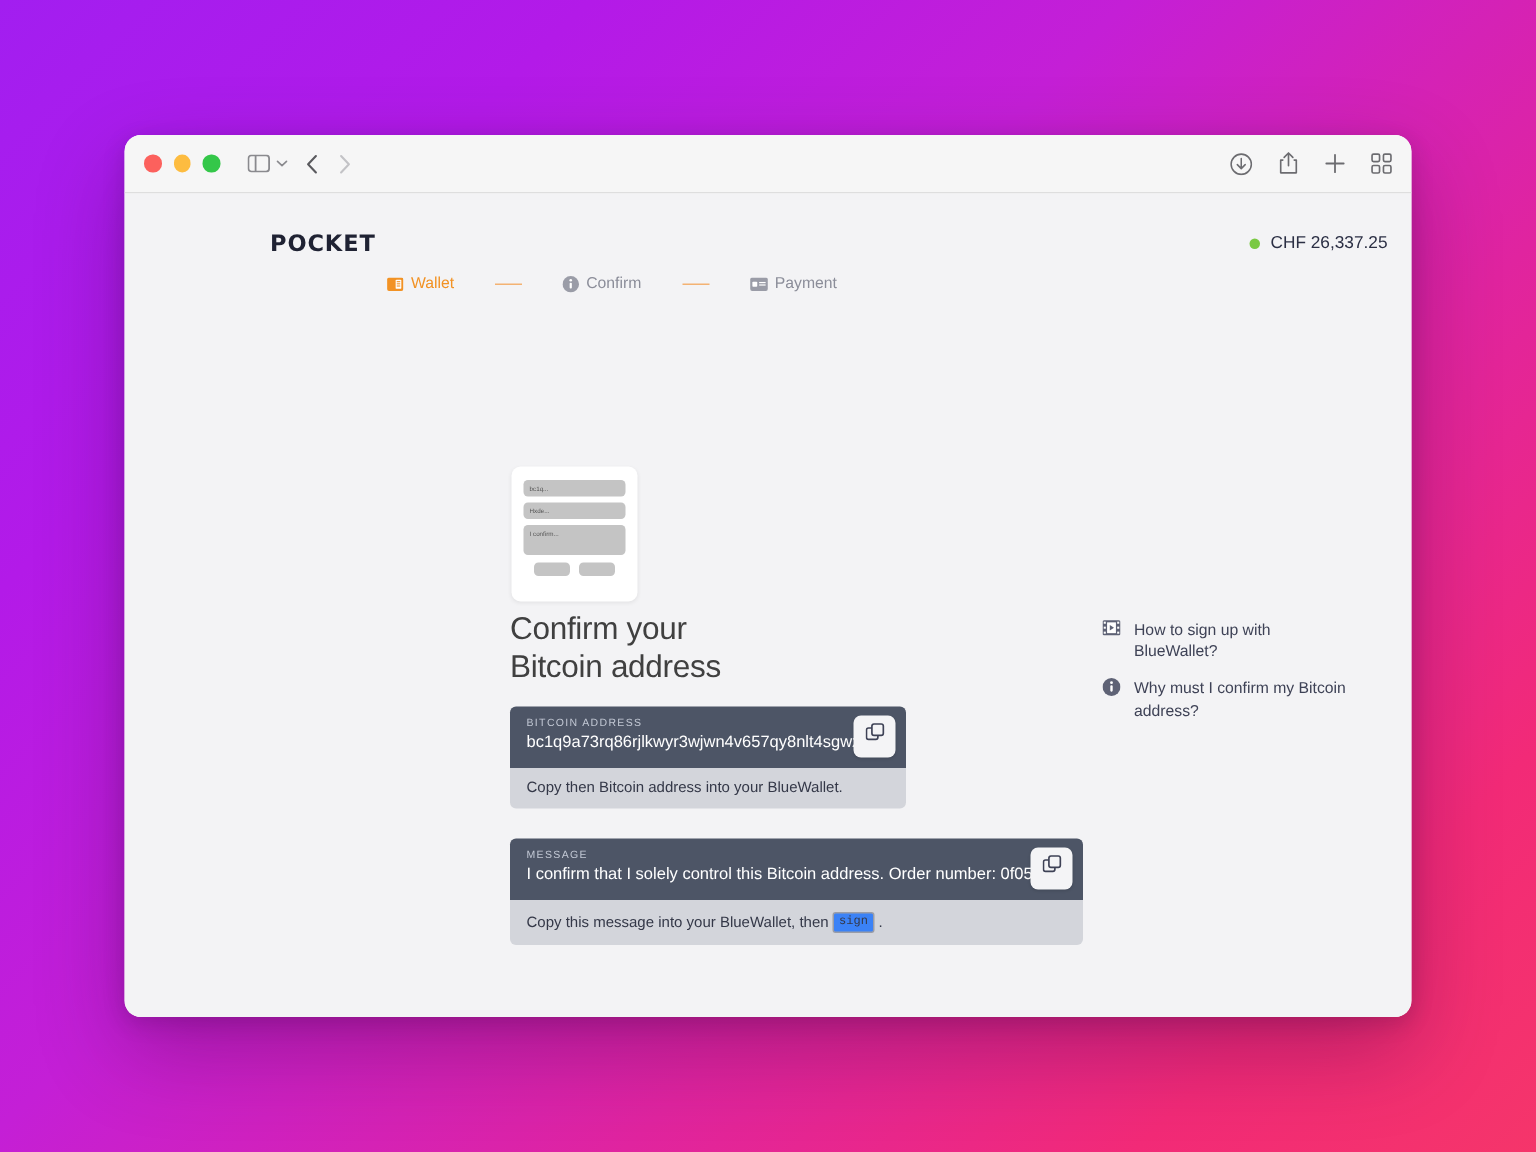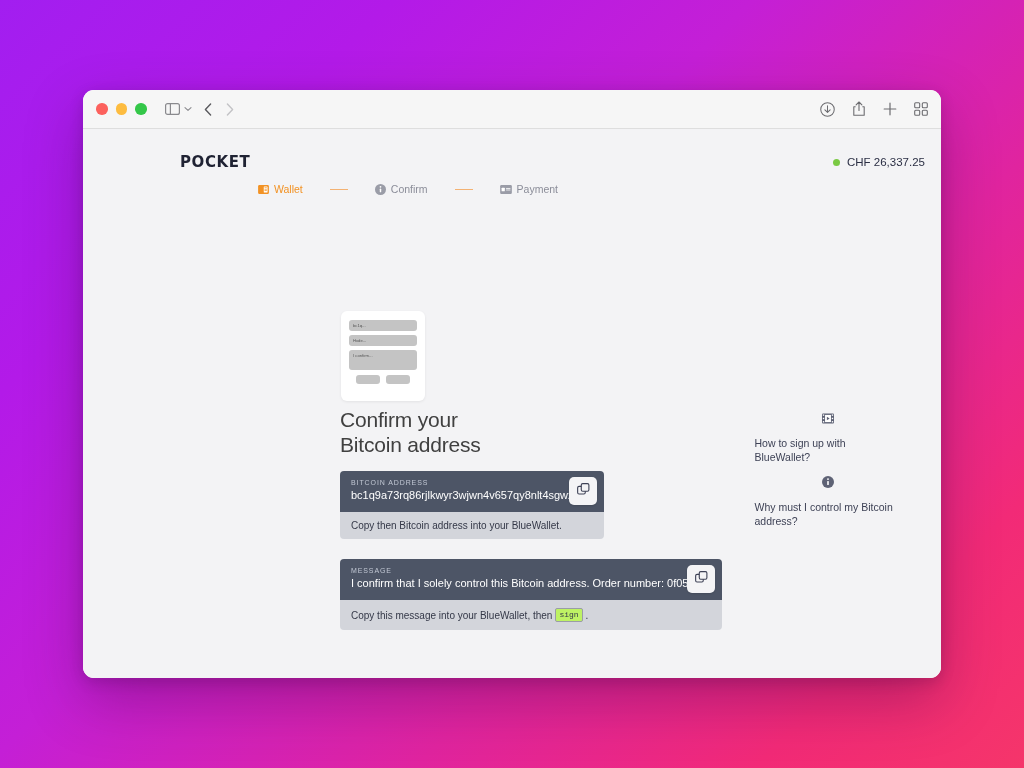--- a/index.html
+++ b/index.html
@@ -255,41 +255,40 @@
     align-items: center;
     gap: 3px;
     flex-wrap: wrap;
   }
   code.chip {
     font-family: "Liberation Mono", monospace;
     font-size: 8px;
     border: 1px solid #9a9da7;
     border-radius: 2px;
     padding: 0px 3px;
-    background: #bef264;
+    background: #3b82f6;
     color: #343848;
     line-height: 1.5;
   }
 
   
   .help-col {
     position: absolute;
     left: 652px;
     top: 6px;
     width: 185px;
   }
   .help-item {
     display: flex;
     gap: 9px;
     margin-bottom: 11px;
     font-size: 10.5px;
     color: #3e4256;
     line-height: 1.35;
-    align-items: center;
-    flex-direction: column;
+    align-items: flex-start;
   }
   .help-icon { flex: none; margin-top: 0px; }
   .help-text { width: 146px; }
 </style>
 </head>
 <body>
 
 <div class="browser-window">
 
   <div class="toolbar">
@@ -482,19 +481,19 @@
           <span class="help-text">How to sign up with BlueWallet?</span>
         </div>
         <div class="help-item">
           <span class="help-icon">
             <svg width="12" height="12" viewBox="0 0 12 12" fill="none">
               <circle cx="6" cy="6" r="6" fill="#5e6275"></circle>
               <rect x="5.2" y="4.9" width="1.6" height="4.2" rx="0.7" fill="#fff"></rect>
               <circle cx="6" cy="3.1" r="0.95" fill="#fff"></circle>
             </svg>
           </span>
-          <span class="help-text">Why must I control my Bitcoin address?</span>
+          <span class="help-text">Why must I confirm my Bitcoin address?</span>
         </div>
       </div>
     </div>
 
   </div>
 </div>
 
 </body></html>

